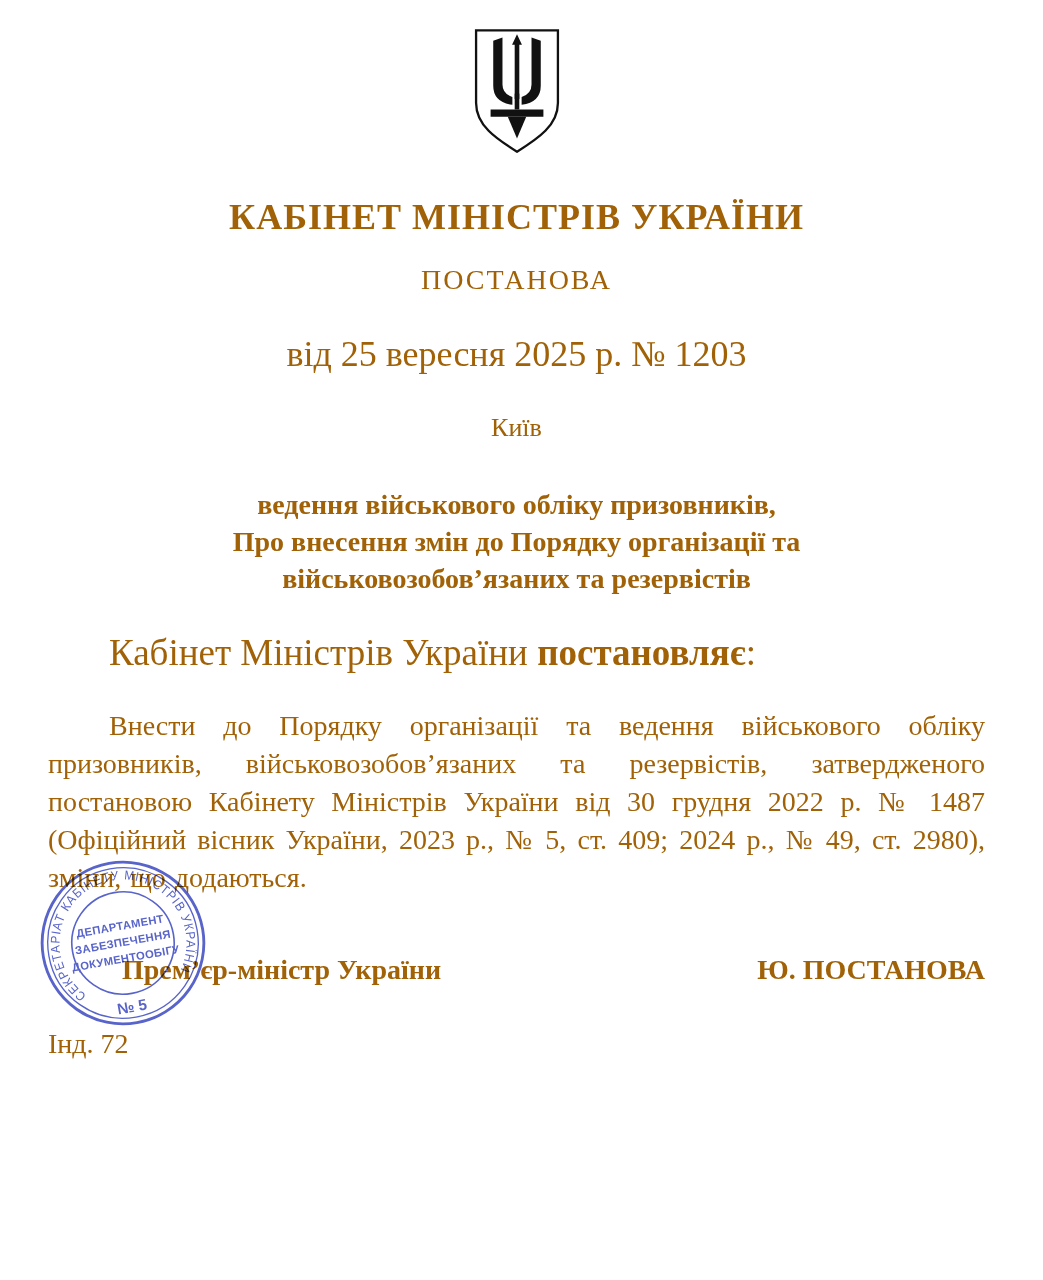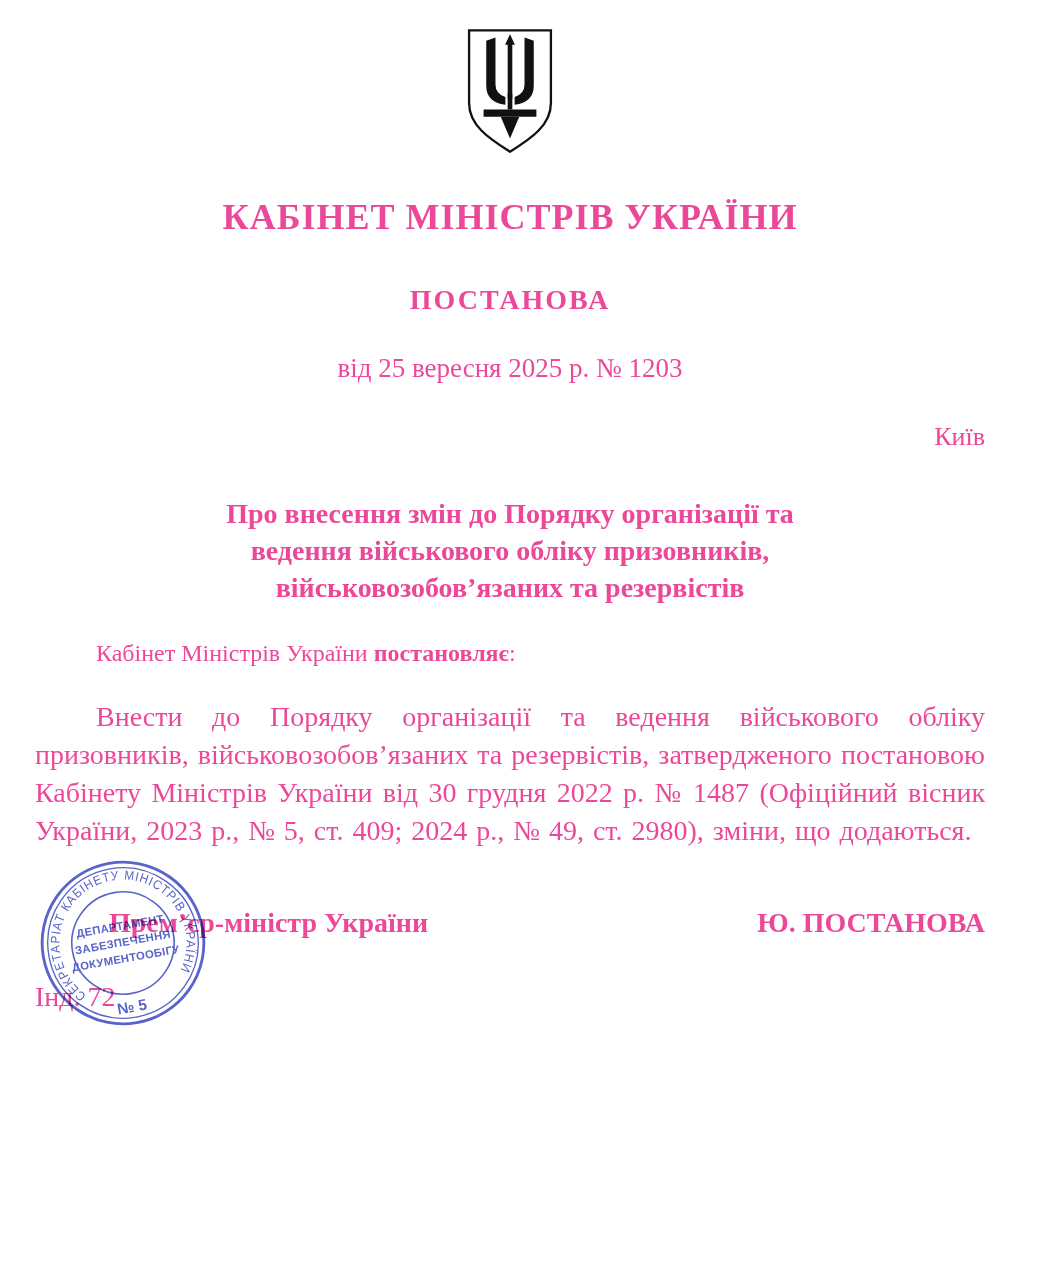--- a/index.html
+++ b/index.html
@@ -3,59 +3,59 @@
 <meta charset="utf-8">
 <style>
   * { box-sizing: border-box; }
   html, body { margin: 0; padding: 0; background: #ffffff; }
   .page {
     position: relative;
     width: 1043px;
     height: 1280px;
     margin: 0 auto;
     background: #ffffff;
-    color: #ec4899;
+    color: #a16207;
     font-family: "Liberation Serif", "DejaVu Serif", serif;
-    padding: 25px 58px 0 35px;
+    padding: 25px 58px 0 48px;
     overflow: hidden;
   }
   .emblem { width: 106px; margin: 0 auto; }
   .emblem svg { display: block; width: 106px; height: 132px; }
 
   .org-name {
     margin: 40px 0 0;
     font-size: 36px;
     line-height: 1.15;
     font-weight: bold;
     text-align: center;
     letter-spacing: 1px;
     white-space: nowrap;
   }
   .doc-type {
-    margin-top: 46px;
+    margin-top: 26px;
     text-align: center;
     font-size: 28px;
-    font-weight: bold;
+    font-weight: normal;
     letter-spacing: 2px;
   }
-  .date-line { margin-top: 37px; text-align: center; font-size: 27px; }
-  .city      { margin-top: 38px; text-align: right; font-size: 26px; }
+  .date-line { margin-top: 37px; text-align: center; font-size: 36px; }
+  .city      { margin-top: 38px; text-align: center; font-size: 26px; }
 
   .doc-title {
     margin-top: 44px;
     text-align: center;
     font-size: 28px;
     font-weight: bold;
     line-height: 1.32;
   }
   .doc-title div { white-space: nowrap; }
 
   .preamble {
     margin: 30px 0 0;
-    font-size: 24px;
+    font-size: 37px;
     line-height: 1.36;
     text-indent: 61px;
   }
   .body-par {
     margin: 28px 0 0;
     font-size: 28px;
     line-height: 1.36;
     text-align: justify;
     text-indent: 61px;
     word-spacing: 2px;
@@ -119,22 +119,22 @@
 
   <h1 class="org-name">КАБІНЕТ МІНІСТРІВ УКРАЇНИ</h1>
 
   <div class="doc-type">ПОСТАНОВА</div>
 
   <div class="date-line">від 25 вересня 2025 р. № 1203</div>
 
   <div class="city">Київ</div>
 
   <div class="doc-title">
+    <div>ведення військового обліку призовників,</div>
     <div>Про внесення змін до Порядку організації та</div>
-    <div>ведення військового обліку призовників,</div>
     <div>військовозобов’язаних та резервістів</div>
   </div>
 
   <p class="preamble"><span>Кабінет Міністрів України </span><b>постановляє</b><span>:</span></p>
 
   <p class="body-par">Внести до Порядку організації та ведення військового обліку призовників, військовозобов’язаних та резервістів, затвердженого постановою Кабінету Міністрів України від 30 грудня 2022 р. № 1487 (Офіційний вісник України, 2023 р., № 5, ст. 409; 2024 р., № 49, ст. 2980), зміни, що додаються.</p>
 
   <div class="sig-row">
     <span class="sig-pos">Прем’єр-міністр України</span>
     <span class="sig-name">Ю. ПОСТАНОВА</span>

